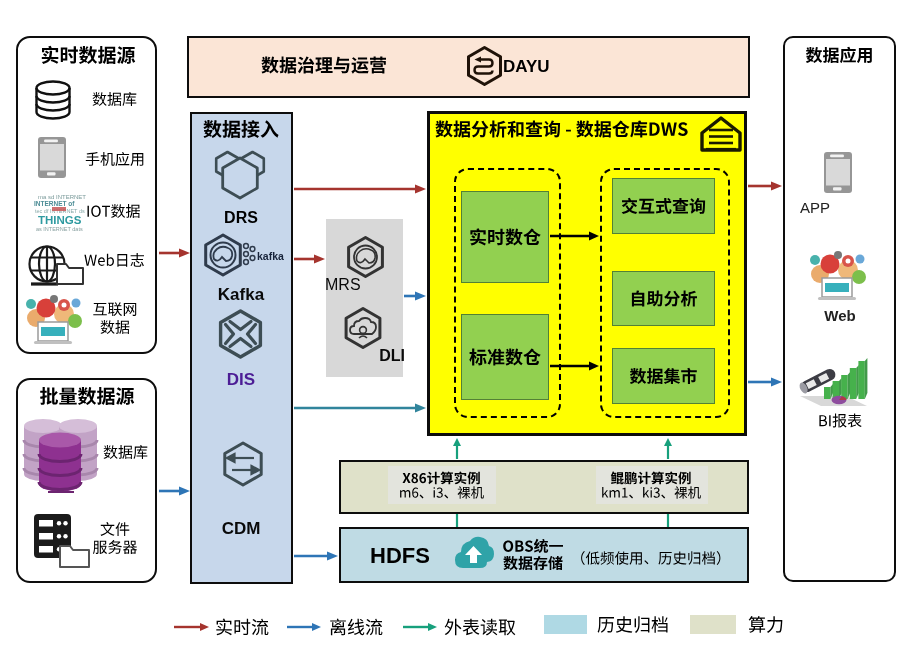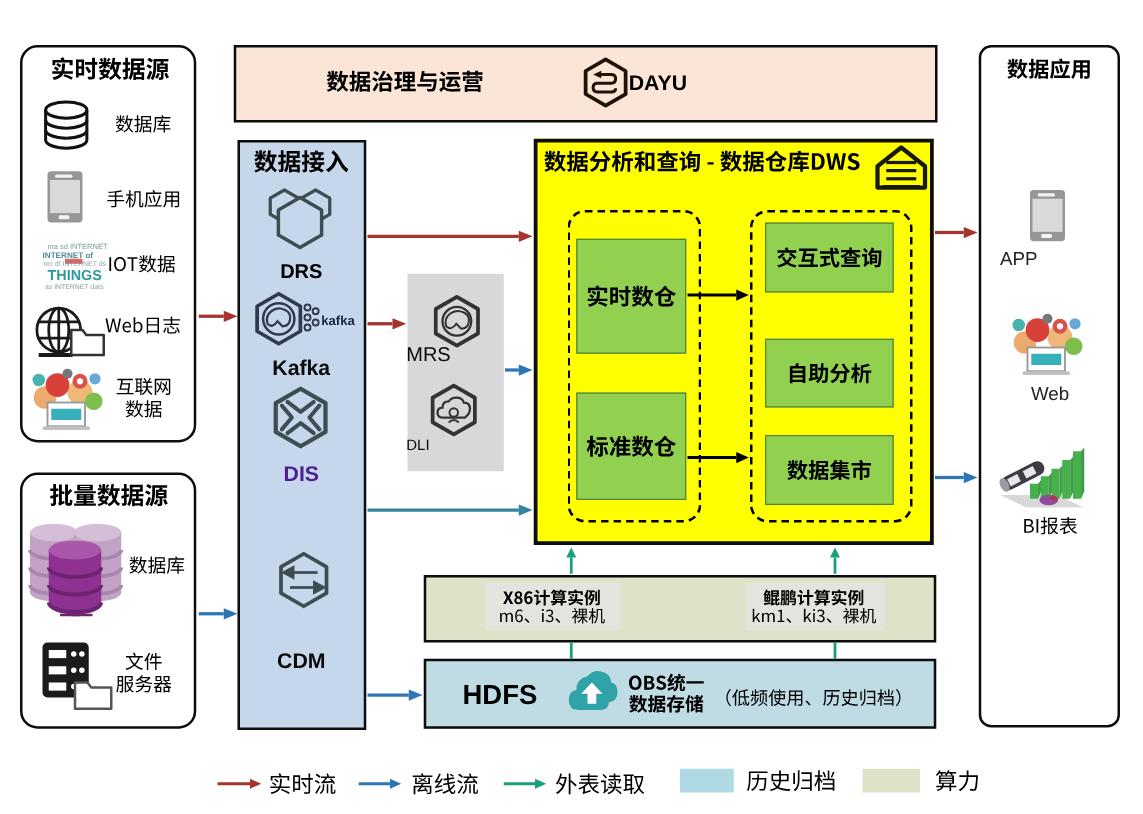--- a/index.html
+++ b/index.html
@@ -21,23 +21,23 @@
 <div style="position:absolute;left:339px;top:460px;width:410px;height:54px;box-sizing:border-box;border:2px solid #0d0d0d;background:#DFE1C9;"></div>
 <div style="position:absolute;left:339px;top:527px;width:410px;height:56px;box-sizing:border-box;border:2px solid #0d0d0d;background:#BFDBE4;"></div>
 <div style="position:absolute;left:783px;top:36px;width:113px;height:546px;box-sizing:border-box;border:2.5px solid #0d0d0d;border-radius:10px;background:#fff;"></div>
 <div style="position:absolute;left:544px;top:615px;width:43px;height:19px;box-sizing:border-box;background:#AFD9E4;"></div>
 <div style="position:absolute;left:690px;top:615px;width:46px;height:19px;box-sizing:border-box;background:#DFE1C9;"></div>
 <div style="position:absolute;left:201.0px;top:206.0px;width:80px;text-align:center;font-size:16px;font-weight:bold;color:#000000;line-height:24.0px;">DRS</div>
 <div style="position:absolute;left:201.0px;top:282.25px;width:80px;text-align:center;font-size:17px;font-weight:bold;color:#0a0a0a;line-height:25.5px;">Kafka</div>
 <div style="position:absolute;left:201.0px;top:367.25px;width:80px;text-align:center;font-size:17px;font-weight:bold;color:#4c1d95;line-height:25.5px;">DIS</div>
 <div style="position:absolute;left:201.0px;top:516px;width:80px;text-align:center;font-size:17px;font-weight:bold;color:#0a0a0a;line-height:25.5px;">CDM</div>
 <div style="position:absolute;left:325.0px;top:273.0px;width:80px;text-align:left;font-size:16px;font-weight:normal;color:#0a0a0a;line-height:24.0px;">MRS</div>
-<div style="position:absolute;left:325.0px;top:344.0px;width:80px;text-align:left;font-size:12px;font-weight:normal;color:#0a0a0a;line-height:24.0px;">DLI</div>
+<div style="position:absolute;left:325.0px;top:344.0px;width:80px;text-align:right;font-size:16px;font-weight:bold;color:#0a0a0a;line-height:24.0px;">DLI</div>
 <div style="position:absolute;left:800.0px;top:196.75px;width:80px;text-align:left;font-size:15px;font-weight:normal;color:#222;line-height:22.5px;">APP</div>
-<div style="position:absolute;left:800.0px;top:304.75px;width:80px;text-align:center;font-size:15px;font-weight:normal;color:#222;line-height:22.5px;">Web</div>
+<div style="position:absolute;left:800.0px;top:304.75px;width:80px;text-align:center;font-size:15px;font-weight:bold;color:#222;line-height:22.5px;">Web</div>
 <div style="position:absolute;left:503px;top:57px;font-size:17px;font-weight:bold;">DAYU</div>
 <div style="position:absolute;left:370px;top:543px;font-size:22px;font-weight:bold;">HDFS</div>
 <svg width="914" height="651" viewBox="0 0 914 651" style="position:absolute;left:0;top:0;">
 <line x1="159" y1="253" x2="179.0" y2="253.0" stroke="#A5342E" stroke-width="2.6"></line>
     <polygon points="179.0,257.5 190.0,253.0 179.0,248.5" fill="#A5342E"></polygon>
 <line x1="294" y1="189" x2="415.0" y2="189.0" stroke="#A5342E" stroke-width="2.6"></line>
     <polygon points="415.0,193.5 426.0,189.0 415.0,184.5" fill="#A5342E"></polygon>
 <line x1="294" y1="259" x2="314.0" y2="259.0" stroke="#A5342E" stroke-width="2.6"></line>
     <polygon points="314.0,263.5 325.0,259.0 314.0,254.5" fill="#A5342E"></polygon>
 <line x1="748" y1="186" x2="771.0" y2="186.0" stroke="#A5342E" stroke-width="2.6"></line>

